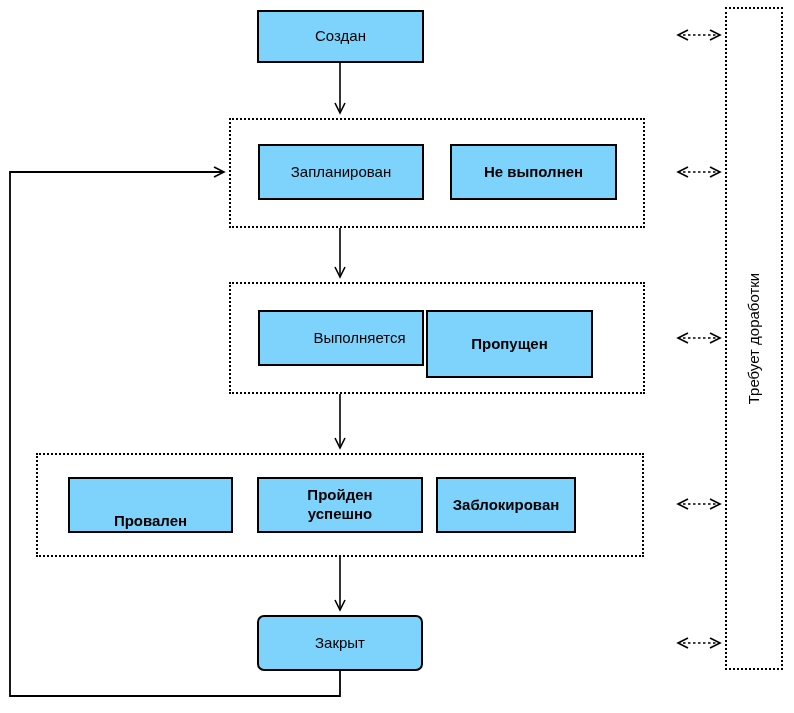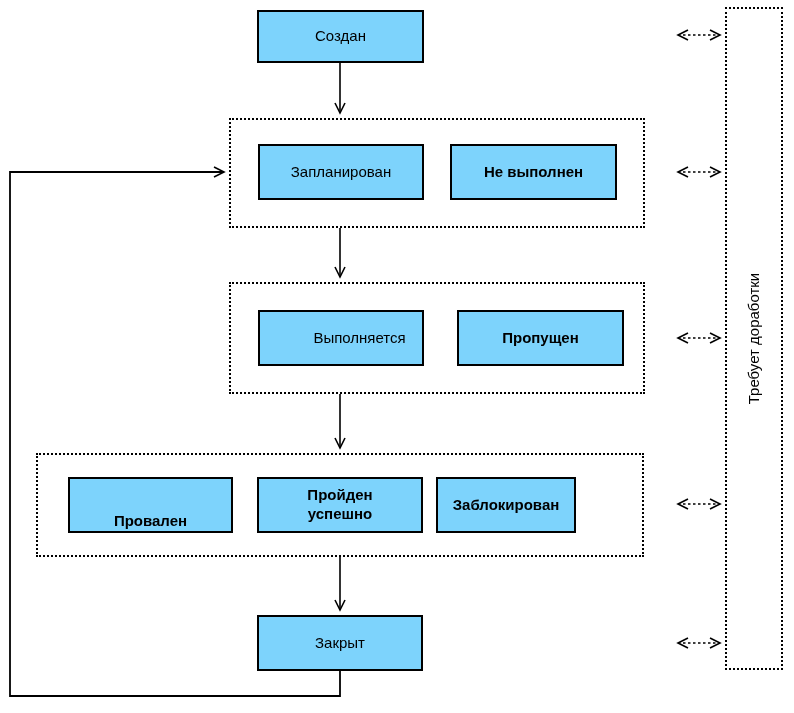--- a/index.html
+++ b/index.html
@@ -74,33 +74,33 @@
   </div>
 
   <div class="node bold" style="left:450px;top:144px;width:167px;height:56px;">
     <span class="node-label">Не выполнен</span>
   </div>
 
   <div class="node" style="left:258px;top:310px;width:166px;height:56px;padding-left:37px;">
     <span class="node-label">Выполняется</span>
   </div>
 
-  <div class="node bold" style="left:457px;top:310px;width:167px;height:56px;">
+  <div class="node bold" style="left:426px;top:310px;width:167px;height:68px;">
     <span class="node-label">Пропущен</span>
   </div>
 
   <div class="node bold" style="left:68px;top:477px;width:165px;height:56px;align-items:flex-end;">
     <span class="node-label">Провален</span>
   </div>
 
   <div class="node bold wrap" style="left:257px;top:477px;width:166px;height:56px;">
     <span class="node-label">Пройден успешно</span>
   </div>
 
   <div class="node bold" style="left:436px;top:477px;width:140px;height:56px;">
     <span class="node-label">Заблокирован</span>
   </div>
 
-  <div class="node" style="left:257px;top:615px;width:166px;height:56px;">
+  <div class="node" style="left:257px;top:615px;width:166px;height:56px;border-radius:7px;">
     <span class="node-label">Закрыт</span>
   </div>
 
 </div>
 
 </body></html>

